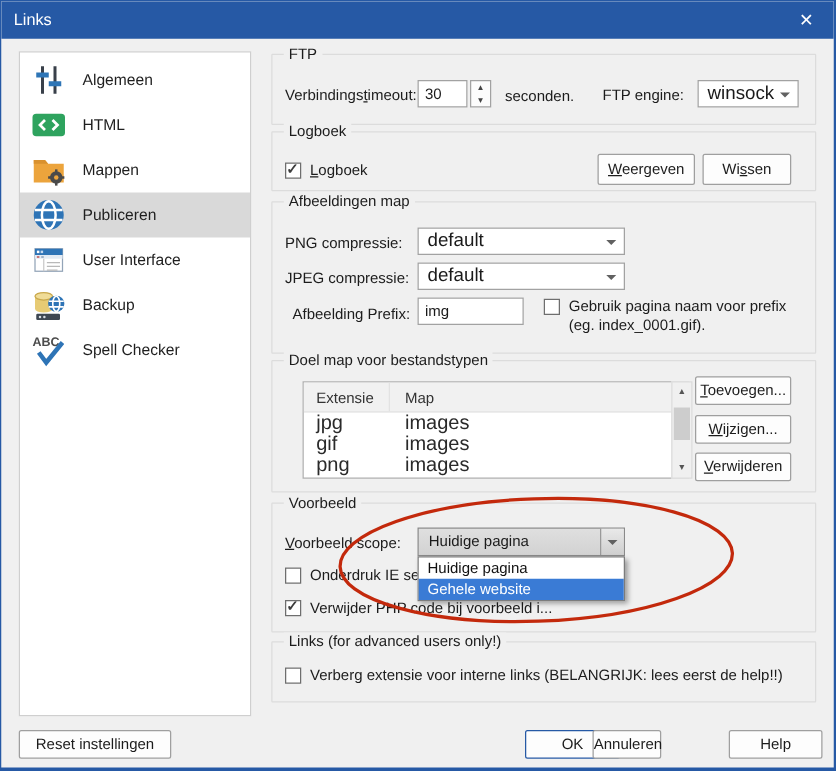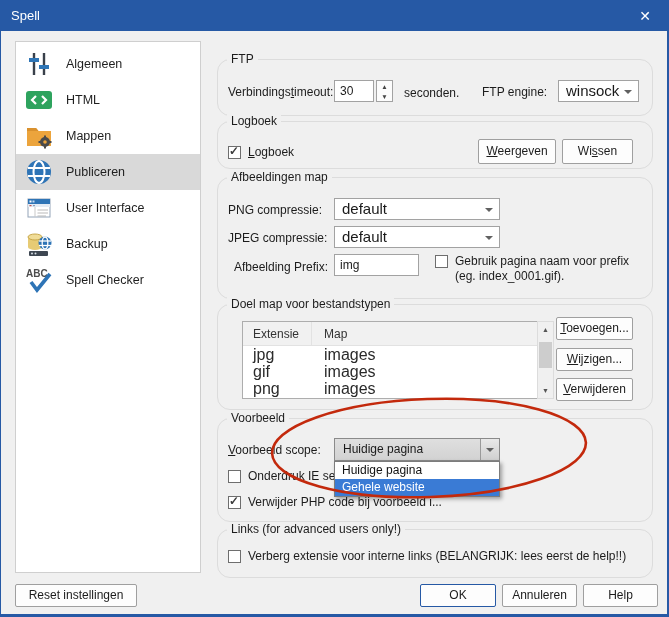--- a/index.html
+++ b/index.html
@@ -14,21 +14,21 @@
   .titlebar .close { position: absolute; right: 0; top: 0; width: 44px; height: 30px; color: #fff; font-size: 14px; text-align: center; line-height: 30px; }
 
   
   .sidebar { position: absolute; left: 14px; top: 40px; width: 186px; height: 532px; background: #fff; border: 1px solid #cfcfcf; padding-top: 4px; }
   .side-item { height: 36px; display: flex; align-items: center; padding-left: 9px; gap: 13px; }
   .side-item.selected { background: #d9d9d9; }
   .side-item .ic { width: 28px; height: 28px; flex: none; display: flex; align-items: center; justify-content: center; }
   .side-item .lbl-s { font-size: 12.5px; color: #1f1f1f; }
 
   
-  .group { position: absolute; left: 216px; width: 436px; border: 1px solid #dcdcdc; border-radius: 13px; margin-top: 16px; }
+  .group { position: absolute; left: 216px; width: 436px; border: 1px solid #dcdcdc; border-radius: 1px; }
   .group-label { position: absolute; top: -8px; left: 9px; background: #f0f0f0; padding: 0 4px; font-size: 12px; color: #1c1c1c; white-space: nowrap; }
   .lbl { position: absolute; font-size: 12px; color: #1c1c1c; white-space: nowrap; }
   .u { text-decoration: underline; }
 
   .txt { position: absolute; height: 22px; border: 1px solid #a2a2a2; background: #fff; font-size: 12px; color: #1a1a1a; padding: 0 5px; font-family: "Liberation Sans", sans-serif; }
   .combo { position: absolute; height: 22px; background: #fff; border: 1px solid #a2a2a2; font-size: 15px; line-height: 20px; padding-left: 7px; color: #1a1a1a; }
   .arr { position: absolute; right: 6px; top: 9px; width: 0; height: 0; border-left: 4px solid transparent; border-right: 4px solid transparent; border-top: 4px solid #616161; }
 
   .spin { position: absolute; width: 17px; height: 22px; border: 1px solid #a2a2a2; background: #fcfcfc; }
   .spin div { height: 10px; text-align: center; font-size: 6.5px; color: #444; line-height: 11px; }
@@ -63,21 +63,21 @@
   .popup .opt.sel { background: #3a7bd5; color: #fff; }
 
   .annot { position: absolute; left: 0; top: 0; z-index: 40; pointer-events: none; }
 </style>
 </head>
 <body>
 
 <div class="window">
 
   <div class="titlebar">
-    <span class="title">Spell</span>
+    <span class="title">Links</span>
     <span class="close">✕</span>
   </div>
 
   <div class="sidebar">
     <div class="side-item">
       <span class="ic">
         <svg width="28" height="28" viewBox="0 0 28 28">
             <line x1="9" y1="3" x2="9" y2="25" stroke="#39404a" stroke-width="2.4"></line>
             <line x1="19" y1="3" x2="19" y2="25" stroke="#39404a" stroke-width="2.4"></line>
             <rect x="4" y="8" width="10" height="4" fill="#2e75b6"></rect>
@@ -273,20 +273,20 @@
   <div class="group" style="top:512px;height:49px;">
     <span class="group-label">Links (for advanced users only!)</span>
     <div class="cb-row" style="left:10px;top:19px;">
       <span class="checkbox"></span>
       <span>Verberg extensie voor interne links (BELANGRIJK: lees eerst de help!!)</span>
     </div>
   </div>
 
   <div class="btn" style="left:14px;top:583px;width:122px;">Reset instellingen</div>
   <div class="btn default" style="left:419px;top:583px;width:76px;">OK</div>
-  <div class="btn" style="left:501px;top:583px;width:75px;">Annuleren</div>
+  <div class="btn" style="left:473px;top:583px;width:55px;">Annuleren</div>
   <div class="btn" style="left:582px;top:583px;width:75px;">Help</div>
 
   <svg class="annot" width="669" height="617">
     <ellipse cx="428" cy="447" rx="157" ry="49" fill="none" stroke-width="2.6" transform="rotate(-2 428 447)" stroke="#c3290c"></ellipse>
   </svg>
 
 </div>
 
 </body></html>

